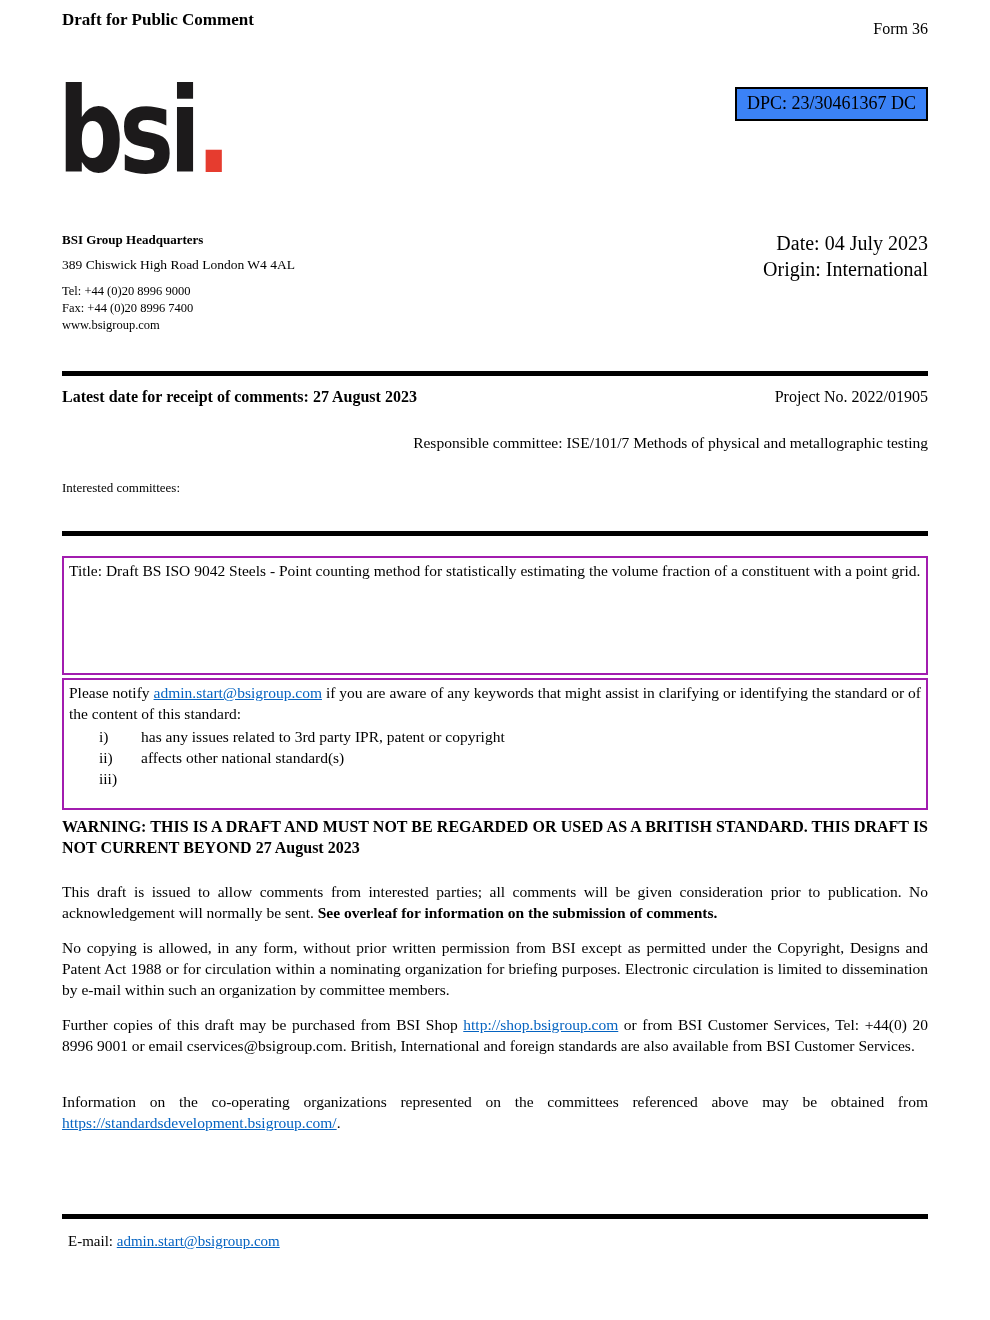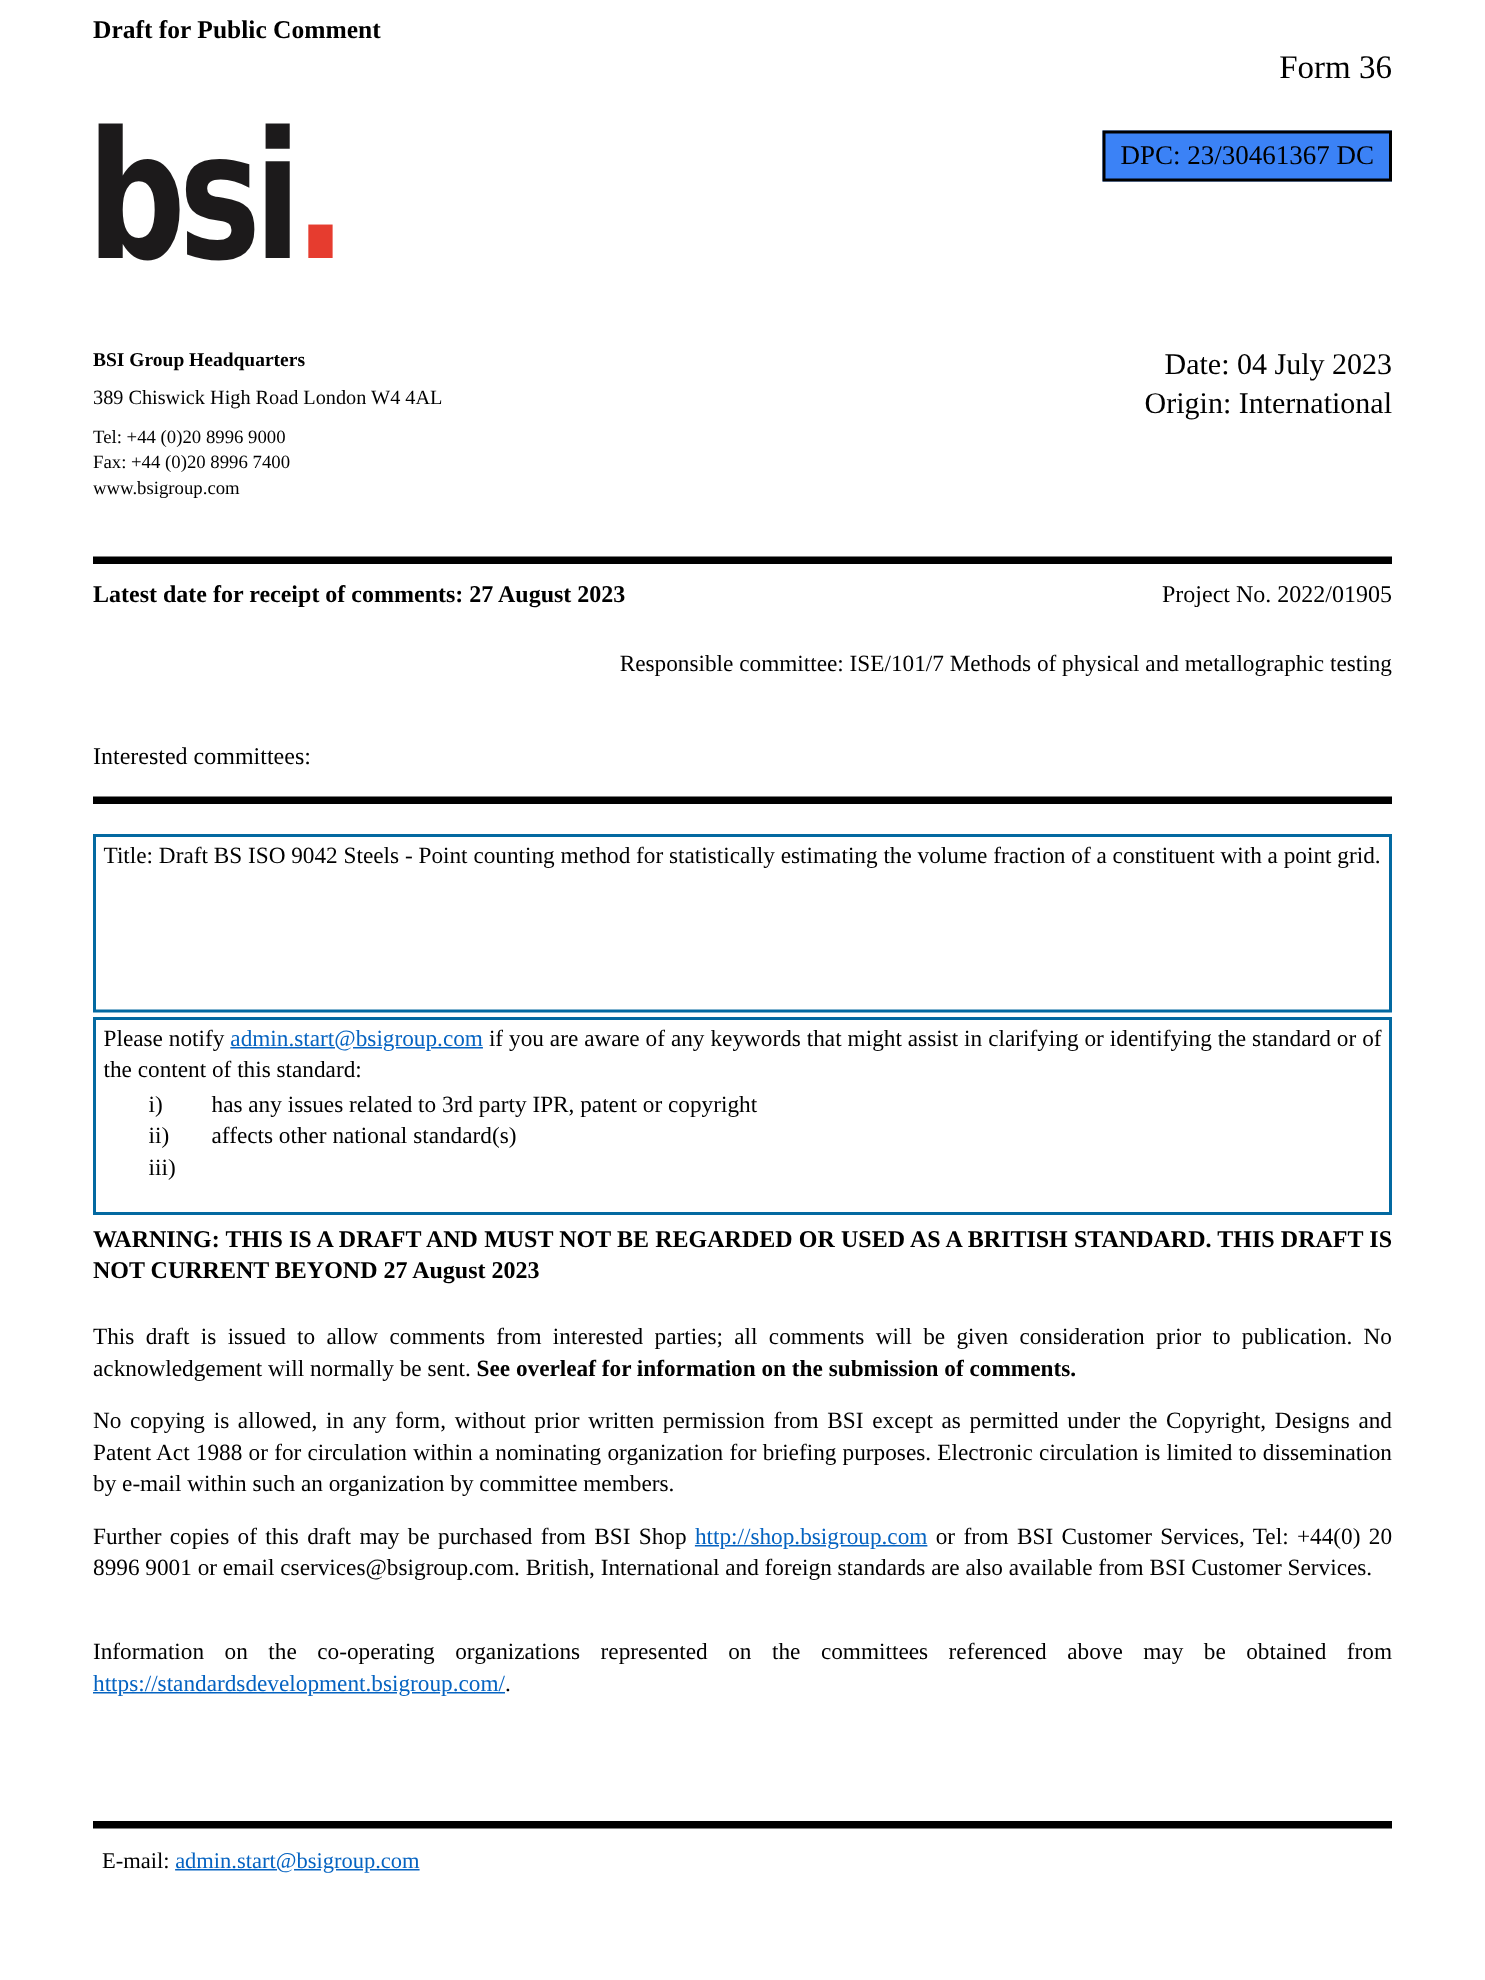--- a/index.html
+++ b/index.html
@@ -7,21 +7,21 @@
   body {
     width:990px; height:1320px;
     font-family:"Liberation Serif", serif;
     color:#000;
     position:relative;
     overflow:hidden;
   }
   .page { position:relative; width:990px; height:1320px; }
 
   .draft-label { position:absolute; top:10px; left:62px; font-size:17px; font-weight:bold; }
-  .form-no { position:absolute; top:32px; right:62px; font-size:22px; }
+  .form-no { position:absolute; top:20px; right:62px; font-size:16px; }
 
   .dpc-box {
     position:absolute; top:87px; right:62px;
     border:2px solid #000; padding:4px 10px 5px 10px;
     font-size:18px; background:#3b82f6;
   }
 
   .logo {
     position:absolute; top:72px; left:58px;
     font-family:"DejaVu Sans", sans-serif;
@@ -41,23 +41,23 @@
 
   .rule { position:absolute; left:62px; right:62px; height:5px; background:#000; }
   .rule-1 { top:371px; }
   .rule-2 { top:531px; }
   .rule-3 { top:1214px; }
 
   .meta-row { position:absolute; top:388px; left:62px; right:62px; display:flex; justify-content:space-between; font-size:16px; }
   .meta-row .latest { font-weight:bold; }
 
   .responsible { position:absolute; top:434px; left:62px; right:62px; font-size:15.5px;text-align:right; }
-  .interested  { position:absolute; top:496px; left:62px; right:62px; font-size:16px; }
+  .interested  { position:absolute; top:480px; left:62px; right:62px; font-size:13px; }
 
-  .box { position:absolute; left:62px; width:866px; border:2px solid #0369a1; background:#fff; font-size:15.5px; line-height:1.35; }
+  .box { position:absolute; left:62px; width:866px; border:2px solid #a21caf; background:#fff; font-size:15.5px; line-height:1.35; }
   .title-box { top:556px; height:119px; padding:3px 5px; text-align:justify; }
   .keywords-box { top:678px; height:132px; padding:3px 5px; }
   .keywords-box .intro { text-align:justify; }
   .kw-list { margin-top:2px; }
   .kw-item { display:flex; margin-left:30px; }
   .kw-marker { width:42px; flex:0 0 42px; }
 
   .warning { position:absolute; top:816px; left:62px; right:62px; font-size:16px; font-weight:bold; line-height:1.32; text-align:justify; }
 
   .para { position:absolute; left:62px; right:62px; font-size:15.5px; line-height:1.35; text-align:justify; }

